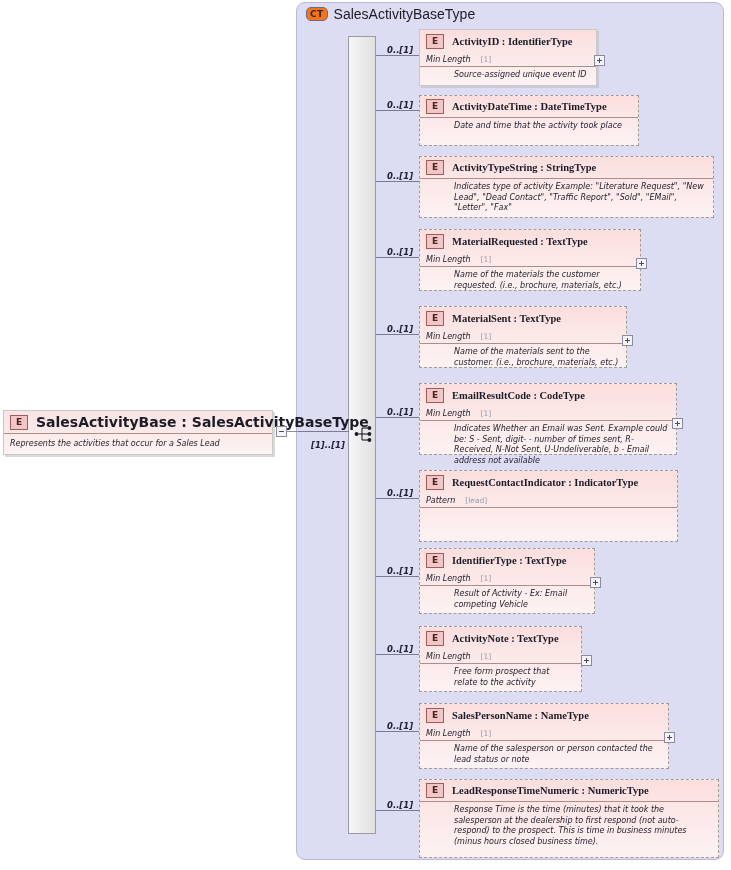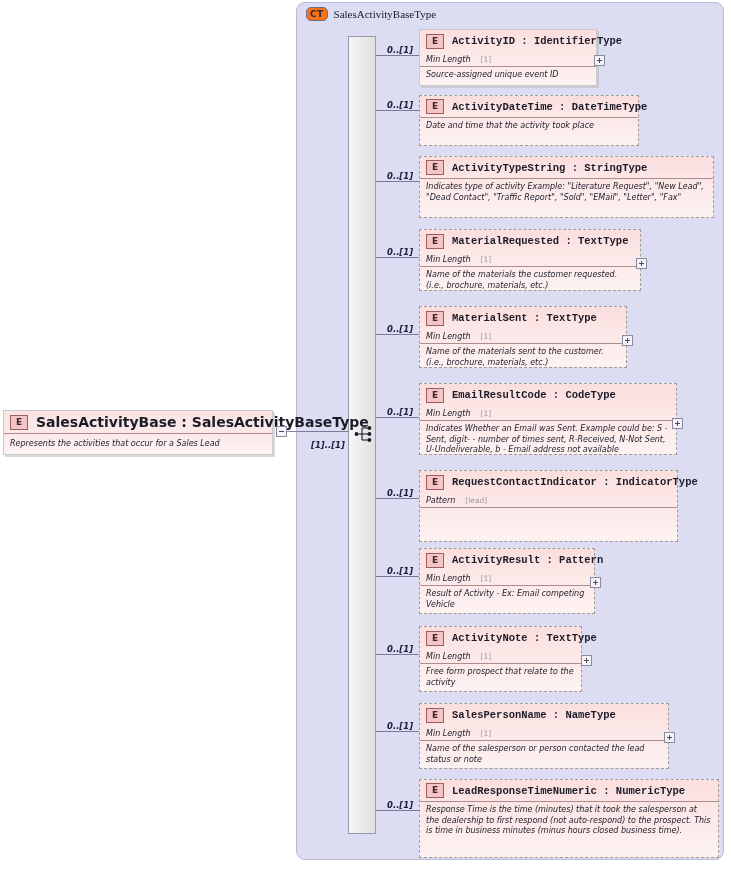--- a/index.html
+++ b/index.html
@@ -50,23 +50,23 @@
     background: #f97316;
     color: #2a2a3a;
     font-size: 9px;
     font-weight: bold;
     letter-spacing: .4px;
     padding: 1px 3px 1px 3px;
     line-height: 10px;
     font-family: "DejaVu Sans", sans-serif;
   }
   .ct-title {
-    font-size: 11px;
-    color: #1c1c28;
-    font-family: Liberation Serif, serif;
+    font-size: 14px;
+    color: #1c1c28;
+    font-family: Liberation Sans, sans-serif;
   }
 
   
   .seq-bar {
     position: absolute;
     left: 348px;
     top: 36px;
     width: 28px;
     height: 798px;
     background: linear-gradient(to right, #f6f6f6 0%, #ececec 45%, #e0e0e0 100%);
@@ -213,21 +213,21 @@
     padding-left: 6px;
     gap: 8px;
     box-sizing: border-box;
   }
   .child-title-row.ruled { border-bottom: 1px solid #b08d8d; }
   .child-title {
     font-size: 10.5px;
     font-weight: bold;
     color: #1c1c28;
     white-space: nowrap;
-    font-family: Liberation Mono, monospace;
+    font-family: Liberation Serif, serif;
   }
   .facet-row {
     position: relative;
     height: 15px;
     display: flex;
     align-items: center;
     gap: 10px;
     padding-left: 6px;
     box-sizing: border-box;
     border-bottom: 1px solid #b08d8d;
@@ -240,20 +240,21 @@
   .facet-val {
     font-size: 7.5px;
     color: #9a9aa8;
   }
   .child-doc {
     font-size: 8px;
     font-style: italic;
     color: #1c1c28;
     padding: 3px 6px 0 6px;
     line-height: 10.5px;
+    margin-left: 28px;
   }
 
   
   .plus-box {
     position: absolute;
     width: 11px;
     height: 11px;
     background: #f4f4f8;
     border: 1px solid #8a8aa0;
     box-sizing: border-box;
@@ -429,21 +430,21 @@
             <span class="facet-val">[lead]</span>
           </div>
         </div>
       </div>
       <div class="conn-line" style="left: 376px; top: 576px; width: 43px;"></div>
       <div class="card-label" style="left: 387px; top: 566px;">0..[1]</div>
       <div class="child" style="left: 419px; top: 548px; width: 176px; height: 66px;">
         <div class="child-box">
           <div class="child-title-row">
             <span class="e-badge">E</span>
-            <span class="child-title">ActivityResult : Pattern</span>
+            <span class="child-title">IdentifierType : TextType</span>
           </div>
           <div class="facet-row">
             <span class="facet-name">Min Length</span>
             <span class="facet-val">[1]</span>
           </div>
           <div class="child-doc">Result of Activity - Ex: Email competing Vehicle</div>
         </div>
       </div>
       <div class="plus-box" style="left: 590px; top: 577px;"></div>
       <div class="conn-line" style="left: 376px; top: 654px; width: 43px;"></div>

